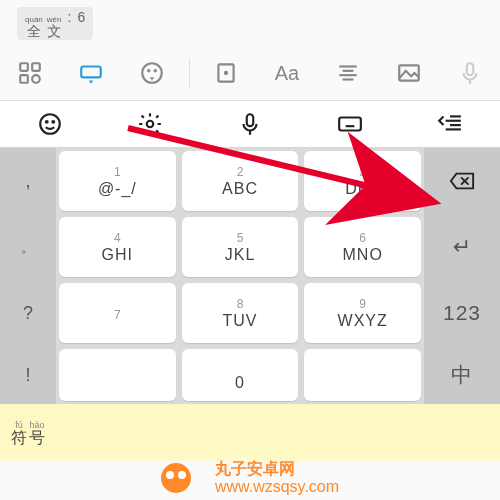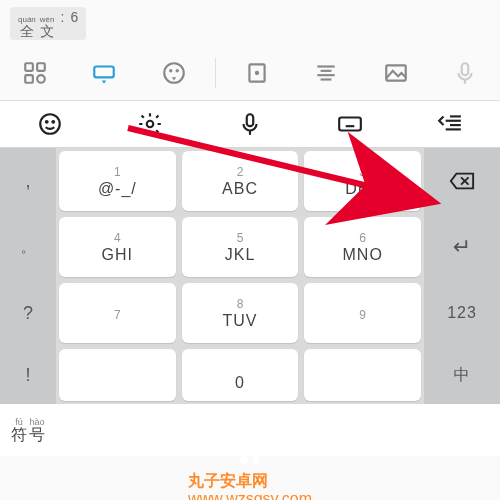--- a/index.html
+++ b/index.html
@@ -9,21 +9,21 @@
   font-family: -apple-system, "Helvetica Neue", Arial, sans-serif;
   color: #444;
   overflow: hidden;
   position: relative;
 }
 
 .status-row {
   display: flex;
   align-items: center;
   height: 46px;
-  padding: 0 10px;
+  padding: 0 17px;
 }
 .chip {
   background: #eaeaea;
   border-radius: 4px;
   padding: 2px 8px;
   font-size: 14px;
   line-height: 1.2;
   display: flex;
   gap: 4px;
   align-items: baseline;
@@ -95,41 +95,40 @@
 .key .sup { font-size:12px; color:#999; line-height:1; }
 .key .main { font-size:16px; color:#444; line-height:1.4; letter-spacing:1px; }
 .left-col .pnc, .right-col .act {
   display:flex; align-items:center; justify-content:center;
   height:100%; width:100%;
   color:#555; font-size:18px;
 }
 .left-col .pnc.small { font-size:15px; }
 .right-col .act svg { width:26px; height:20px; stroke:#222; fill:none; stroke-width:2; }
 .right-col .act.enter { font-size:22px; }
-.right-col .act.num123 { font-size:16px; color:#555; letter-spacing:1px; }
-.bottom-row { display:flex; height:52px; background:#ffffff; }
+.right-col .act.num123 { font-size:21px; color:#555; letter-spacing:1px; }
+.bottom-row { display:flex; height:58px; background:#fef9c3; }
 .btm-cell { flex:1; display:flex; align-items:center; justify-content:center; font-size:16px; color:#444; }
 .btm-cell.slim { flex:0 0 56px; }
 .btm-cell.wide { flex:2; }
 .btm-cell.right-slim { flex:0 0 76px; position:relative; }
 .ruby { display:flex; flex-direction:column; align-items:center; line-height:1; }
 .ruby .pi { font-size:9px; color:#888; }
 .ruby .hz { font-size:16px; }
 .ruby-row { display:flex; gap:2px; }
 
 
 .arrow-svg { position:absolute; top:0; left:0; pointer-events:none; }
 
 
 .wm {
   position:absolute; left:0; right:0; bottom:0; height:44px;
   display:flex; align-items:center; justify-content:center; gap:24px;
   background:linear-gradient(to bottom, rgba(250,250,250,0) 0%, rgba(250,250,250,0.9) 40%, #fafafa 100%);
   pointer-events:none;
-  flex-direction:column;
 }
 .wm .logo {
   width:30px; height:30px; border-radius:50%;
   background:#ff8a2a;
   position:relative;
 }
 .wm .logo::before, .wm .logo::after {
   content:""; position:absolute; width:8px; height:8px; border-radius:50%; background:#fff; top:8px;
 }
 .wm .logo::before { left:5px; }
@@ -179,20 +178,21 @@
         <path d="M10 16 L12 19 L14 16 Z" fill="#888" stroke="none"></path>
       </svg>
   </span>
   <div class="vsep"></div>
   <span class="painted">
     <svg viewBox="0 0 24 24">
         <rect x="5" y="4" width="14" height="16" rx="1"></rect>
         <circle cx="12" cy="12" r="1" fill="#888"></circle>
       </svg>
   </span>
+  <span class="text-ico">Aa</span>
   <span class="painted">
     <svg viewBox="0 0 24 24">
         <line x1="4" y1="6" x2="20" y2="6"></line>
         <line x1="7" y1="10" x2="17" y2="10"></line>
         <line x1="4" y1="14" x2="20" y2="14"></line>
         <line x1="7" y1="18" x2="17" y2="18"></line>
       </svg>
   </span>
   <span class="painted">
     <svg viewBox="0 0 24 24">
@@ -308,20 +308,21 @@
       </div>
     <div class="kp-cell key">
         <span class="sup">7</span>
       </div>
     <div class="kp-cell key">
         <span class="sup">8</span>
         <span class="main">TUV</span>
       </div>
     <div class="kp-cell key">
         <span class="sup">9</span>
+        <span class="main">WXYZ</span>
       </div>
     <div class="kp-cell right-col">
         <span class="act num123">123</span>
       </div>
   </div>
 
   <div class="kp-row short">
     <div class="kp-cell left-col">
         <span class="pnc">!</span>
       </div>

